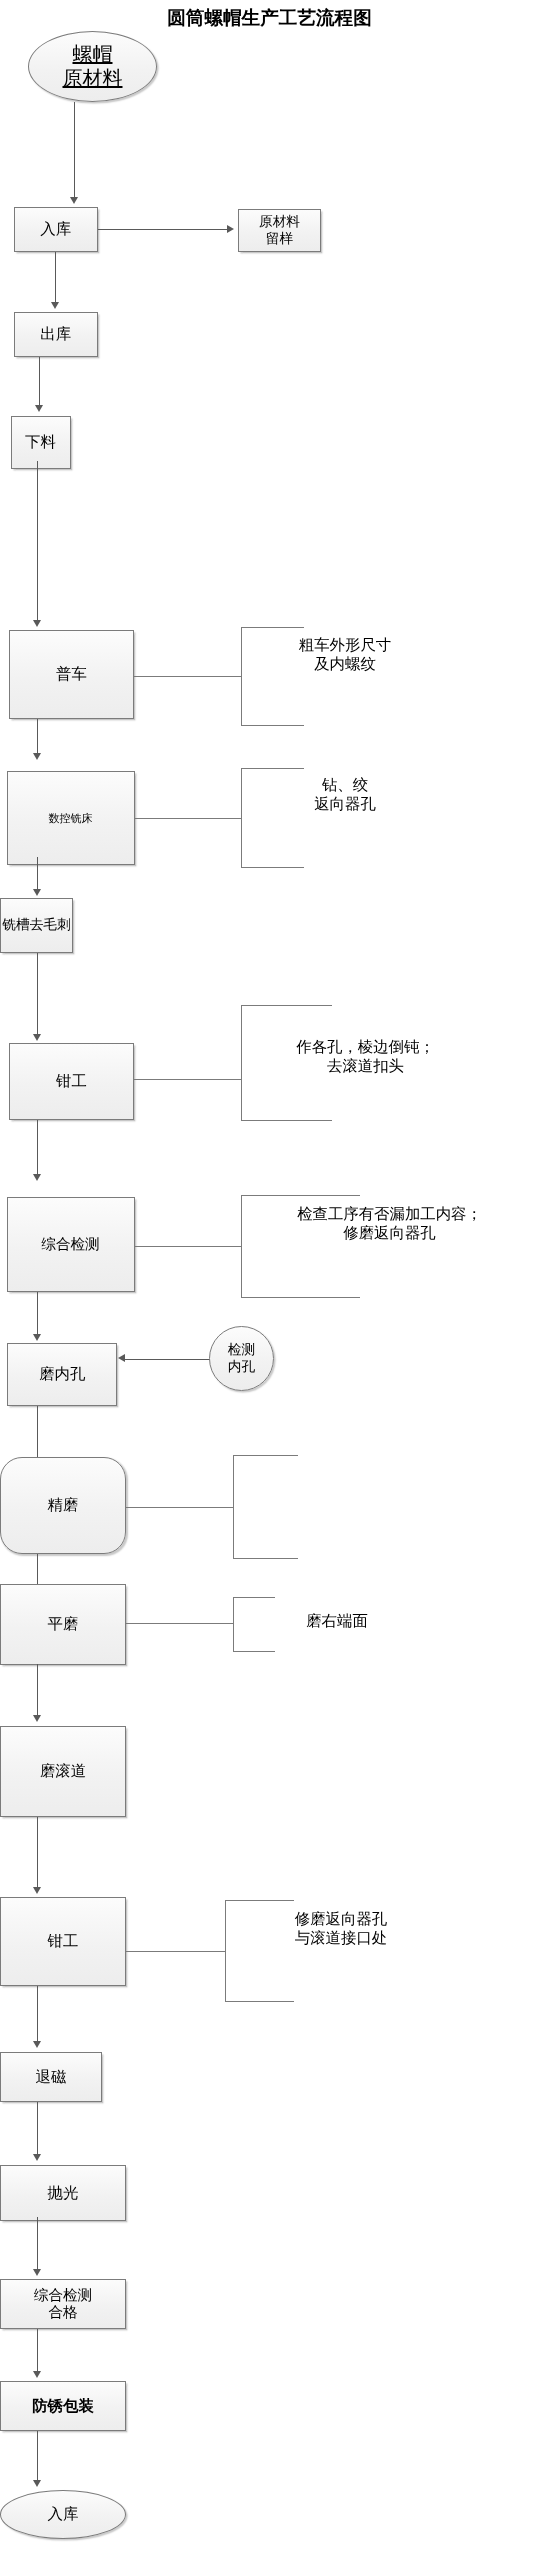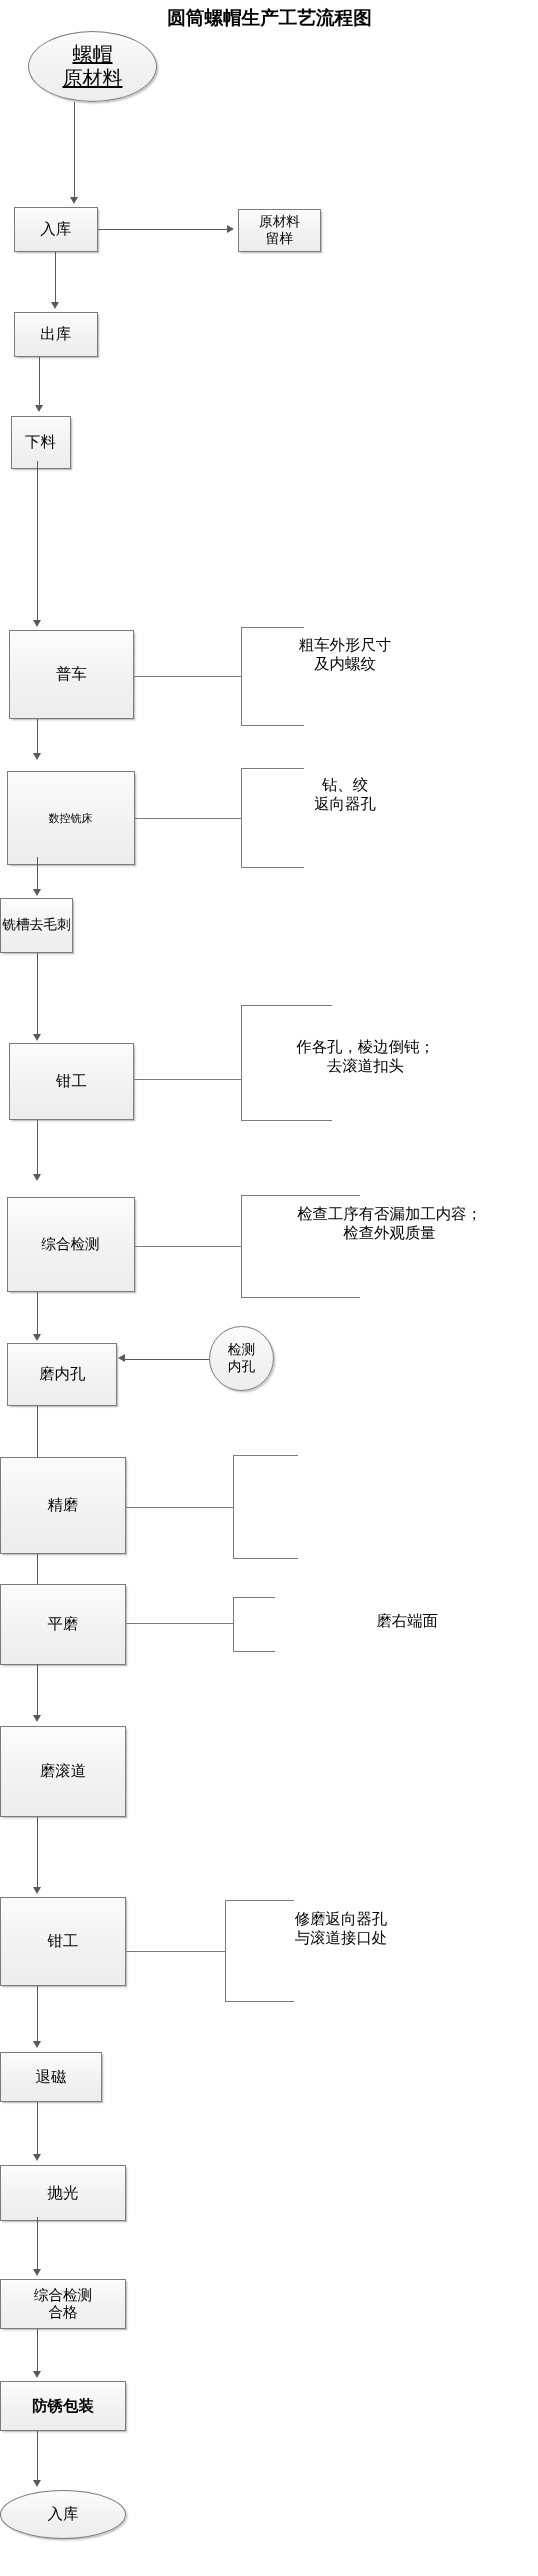--- a/index.html
+++ b/index.html
@@ -195,53 +195,53 @@
 去滚道扣头</div>
 
   <div class="vline" style="left:37px; top:1120px; height:55px;"></div>
   <div class="arrow-down" style="left:33px; top:1174px;"></div>
   <div class="node" style="left:6.5px; top:1197px; width:128px; height:95px; font-size:14.6px;">
     <span class="lbl">综合检测</span>
   </div>
   <div class="thinline" style="left:134px; top:1246px; width:108px;"></div>
   <div class="bracket" style="left:241px; top:1195px; width:119px; height:103px;"></div>
   <div class="note" style="left:244px; top:1205px; width:291px;">检查工序有否漏加工内容；
-检查外观质量</div>
+修磨返向器孔</div>
 
   <div class="vline" style="left:37px; top:1292px; height:43px;"></div>
   <div class="arrow-down" style="left:33px; top:1334px;"></div>
 
   <div class="node" style="left:7.3px; top:1343px; width:110px; height:63px;">
     <span class="lbl">磨内孔</span>
   </div>
 
   <div class="hline" style="left:125px; top:1359px; width:86px;"></div>
   <div class="arrow-left" style="left:118px; top:1354px;"></div>
   <div class="node ellipse" style="left:209px; top:1326px; width:65px; height:65px; font-size:13.7px;">
     <span class="lbl">检测
 内孔</span>
   </div>
 
   <div class="vline" style="left:37px; top:1406px; height:75px;"></div>
   <div class="arrow-down" style="left:33px; top:1481px;"></div>
-  <div class="node" style="left:0px; top:1457px; width:126px; height:97px;">
+  <div class="node" style="left:0px; top:1457px; width:126px; height:97px;border-radius:22px;">
     <span class="lbl">精磨</span>
   </div>
   <div class="thinline" style="left:126px; top:1507px; width:108px;"></div>
   <div class="bracket" style="left:233px; top:1455px; width:65px; height:104px;"></div>
 
   <div class="vline" style="left:37px; top:1554px; height:75px;"></div>
   <div class="arrow-down" style="left:33px; top:1629px;"></div>
 
   <div class="node" style="left:0px; top:1584px; width:126px; height:81px;">
     <span class="lbl">平磨</span>
   </div>
   <div class="thinline" style="left:126px; top:1623px; width:108px;"></div>
   <div class="bracket" style="left:233px; top:1597px; width:42px; height:55px;"></div>
-  <div class="note" style="left:236px; top:1612px; width:202px; text-align:right;">磨右端面</div>
+  <div class="note" style="left:236px; top:1612px; width:202px; text-align:center;">磨右端面</div>
 
   <div class="vline" style="left:37px; top:1664px; height:51px;"></div>
   <div class="arrow-down" style="left:33px; top:1715px;"></div>
   <div class="node" style="left:0px; top:1726px; width:126px; height:91px;">
     <span class="lbl">磨滚道</span>
   </div>
 
   <div class="vline" style="left:37px; top:1817px; height:71px;"></div>
   <div class="arrow-down" style="left:33px; top:1887px;"></div>
   <div class="node" style="left:0px; top:1897px; width:126px; height:89px;">

